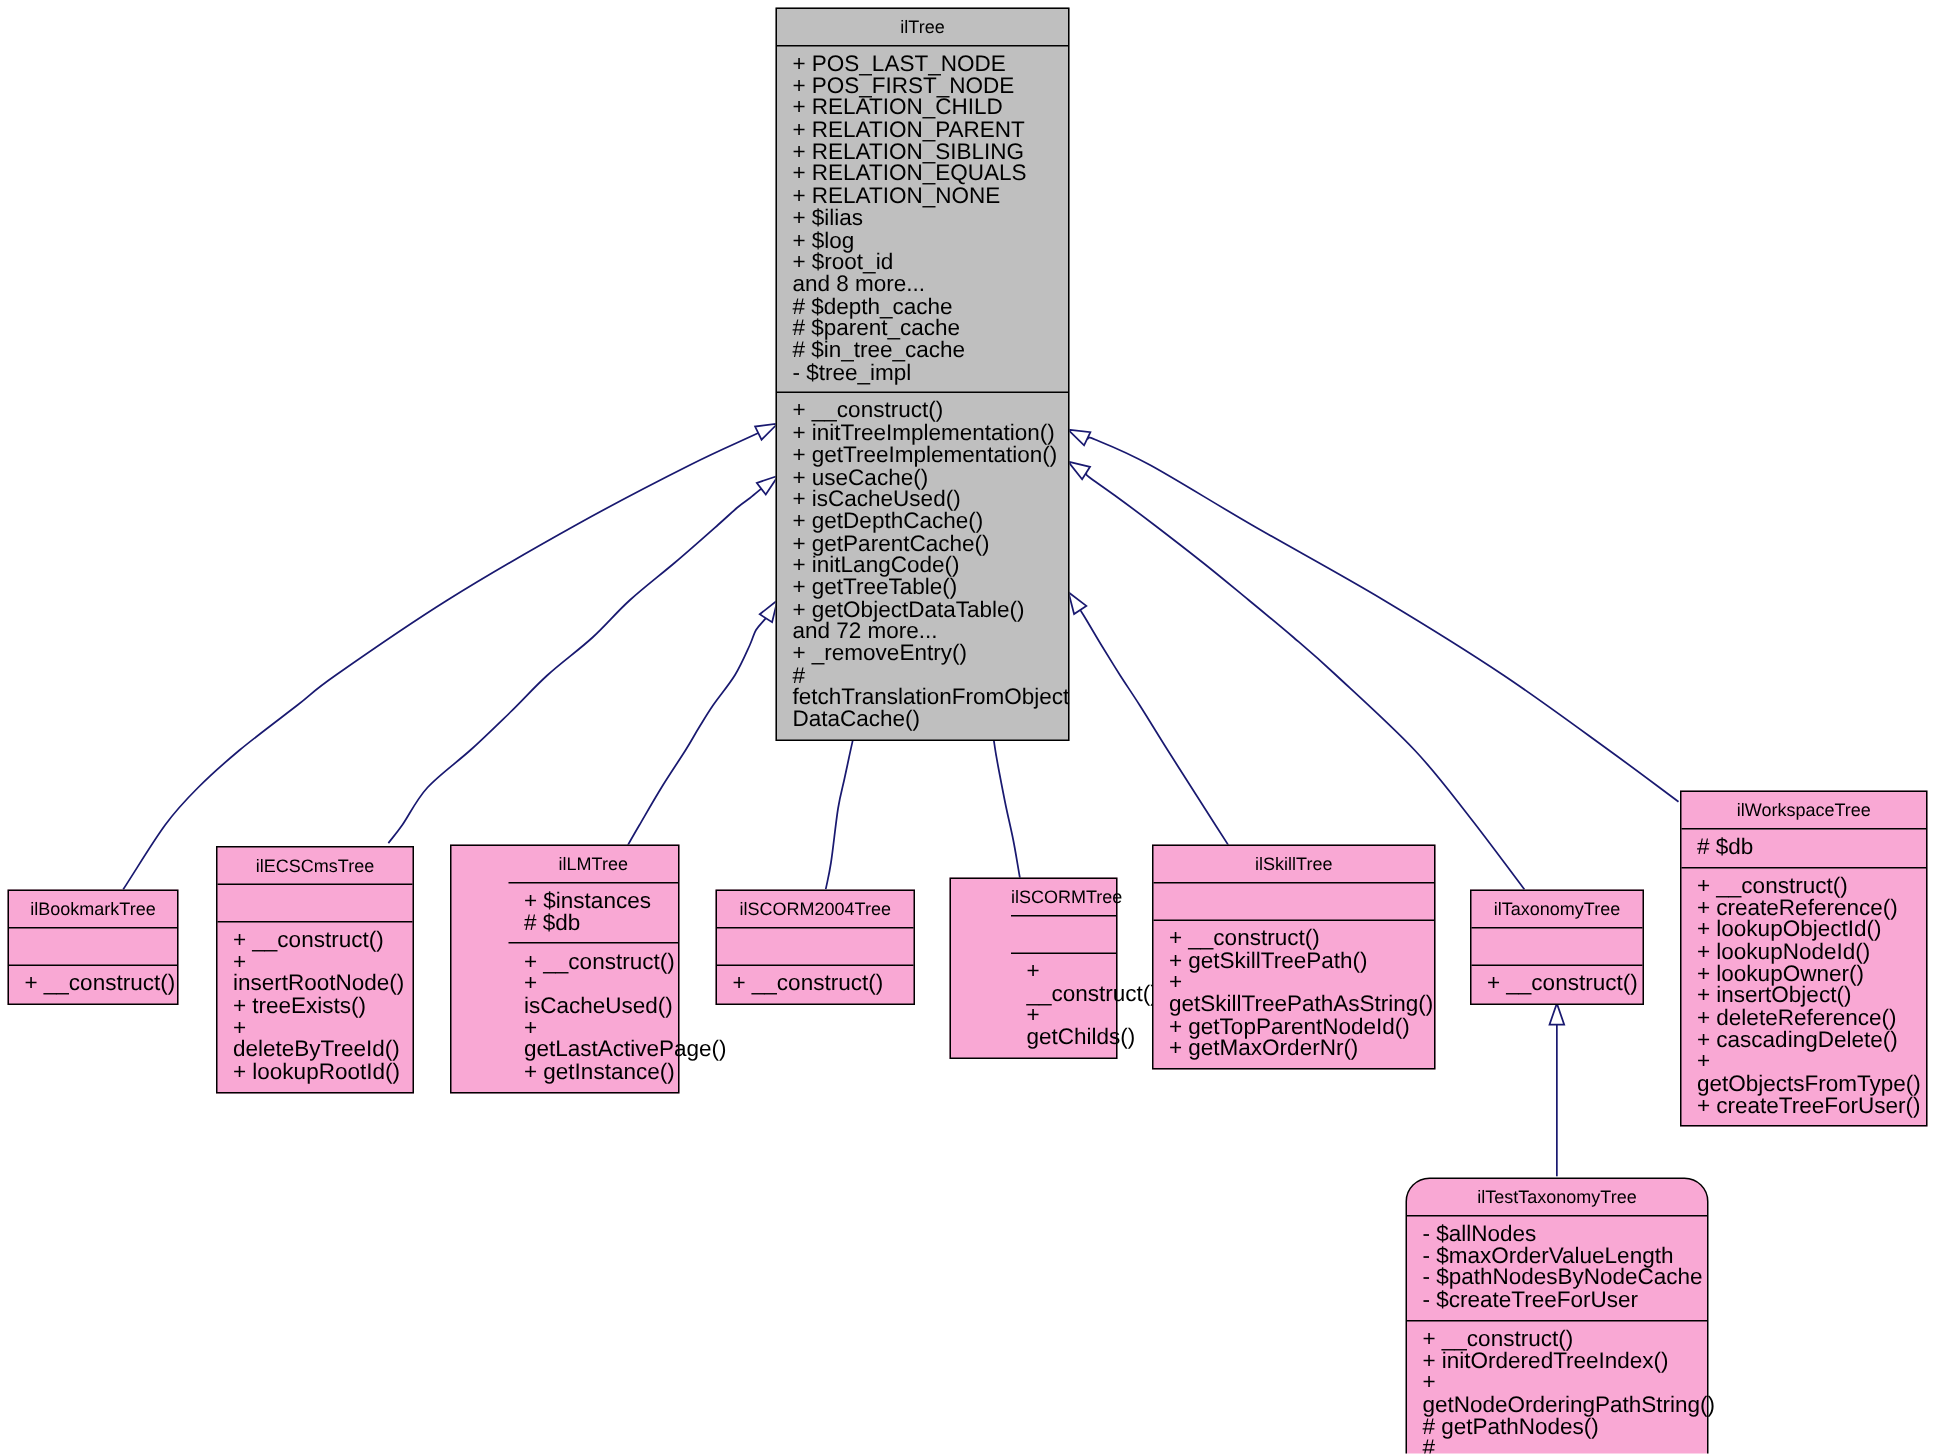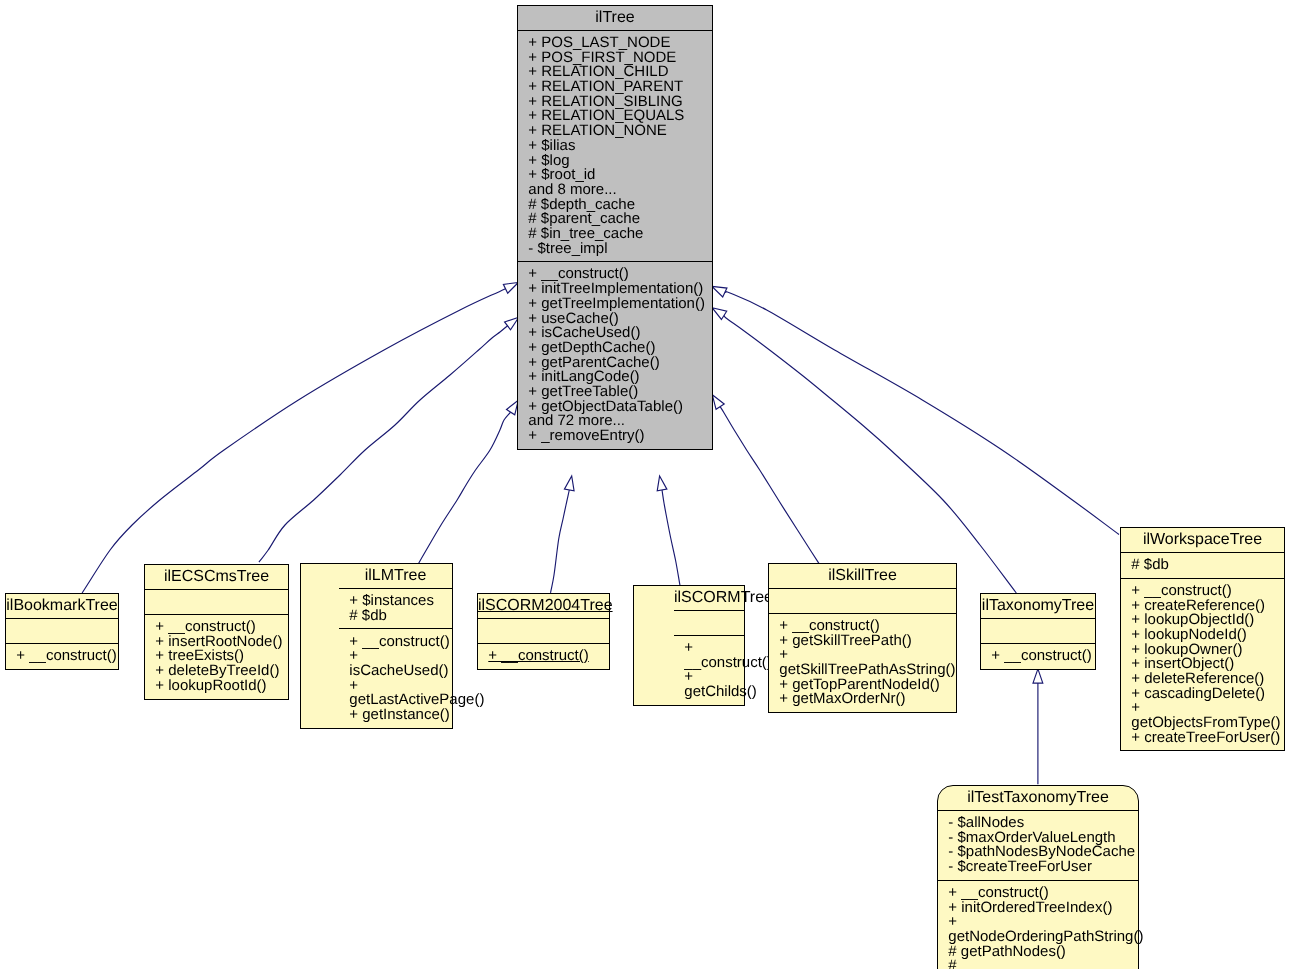--- a/index.html
+++ b/index.html
@@ -3,25 +3,25 @@
 <meta charset="utf-8">
 <title>ilTree inheritance graph</title>
 <style>
   html,body{margin:0;padding:0;background:#ffffff;}
   body{width:1289px;height:969px;overflow:hidden;
        font-family:"Liberation Sans", sans-serif;
        -webkit-font-smoothing:antialiased;
        text-rendering:geometricPrecision;}
   #canvas{position:relative;width:1289px;height:969px;background:#ffffff;}
   svg.edges{position:absolute;left:0;top:0;width:1289px;height:969px;}
-  .node{position:absolute;box-sizing:border-box;border:1px solid #000;background:#fef9c3;}
+  .node{position:absolute;box-sizing:border-box;border:1px solid #000;background:#f9a8d4;}
   .node.hl{background:#bfbfbf;}
   .sec{box-sizing:border-box;padding:0;}
   .sec+.sec{border-top:1px solid #000;}
-  .title{text-align:center;font-size:16px;line-height:14.68px;padding:4.66px 0 4.66px 0;}
+  .title{text-align:center;font-size:12px;line-height:14.68px;padding:4.66px 0 4.66px 0;}
   .body{font-size:15px;line-height:14.68px;padding:5.05px 0 5.05px 10.3px;}
   .row{white-space:pre-wrap;}
   .empty{height:25px;}
 </style>
 </head>
 <body>
 
 <div id="canvas">
   <svg class="edges" viewBox="0 0 1289 969" xmlns="http://www.w3.org/2000/svg">
       <g>
@@ -86,30 +86,32 @@
         <div class="row">+ getTreeImplementation()</div>
         <div class="row">+ useCache()</div>
         <div class="row">+ isCacheUsed()</div>
         <div class="row">+ getDepthCache()</div>
         <div class="row">+ getParentCache()</div>
         <div class="row">+ initLangCode()</div>
         <div class="row">+ getTreeTable()</div>
         <div class="row">+ getObjectDataTable()</div>
         <div class="row">and 72 more...</div>
         <div class="row">+ _removeEntry()</div>
+        <div class="row"># fetchTranslationFromObject
+DataCache()</div>
       </div>
     </div>
     <div class="node" style="left: 5px; top: 593px; width: 114px;">
       <div class="sec title">ilBookmarkTree</div>
       <div class="sec body empty"></div>
       <div class="sec body">
         <div class="row">+ __construct()</div>
       </div>
     </div>
-    <div class="node" style="left: 144px; top: 564px; width: 145px;">
+    <div class="node" style="left: 144px; top: 564px; width: 132px;">
       <div class="sec title">ilECSCmsTree</div>
       <div class="sec body empty"></div>
       <div class="sec body">
         <div class="row">+ __construct()</div>
         <div class="row">+ insertRootNode()</div>
         <div class="row">+ treeExists()</div>
         <div class="row">+ deleteByTreeId()</div>
         <div class="row">+ lookupRootId()</div>
       </div>
     </div>
@@ -119,21 +121,21 @@
         <div class="row">+ $instances</div>
         <div class="row"># $db</div>
       </div>
       <div class="sec body">
         <div class="row">+ __construct()</div>
         <div class="row">+ isCacheUsed()</div>
         <div class="row">+ getLastActivePage()</div>
         <div class="row">+ getInstance()</div>
       </div>
     </div>
-    <div class="node" style="left: 477px; top: 593px; width: 133px; text-decoration: underline;">
+    <div class="node" style="left: 477px; top: 593px; width: 133px;">
       <div class="sec title">ilSCORM2004Tree</div>
       <div class="sec body empty"></div>
       <div class="sec body">
         <div class="row">+ __construct()</div>
       </div>
     </div>
     <div class="node" style="left: 633px; top: 585px; width: 112px; padding-left: 40px;">
       <div class="sec title">ilSCORMTree</div>
       <div class="sec body empty"></div>
       <div class="sec body">

